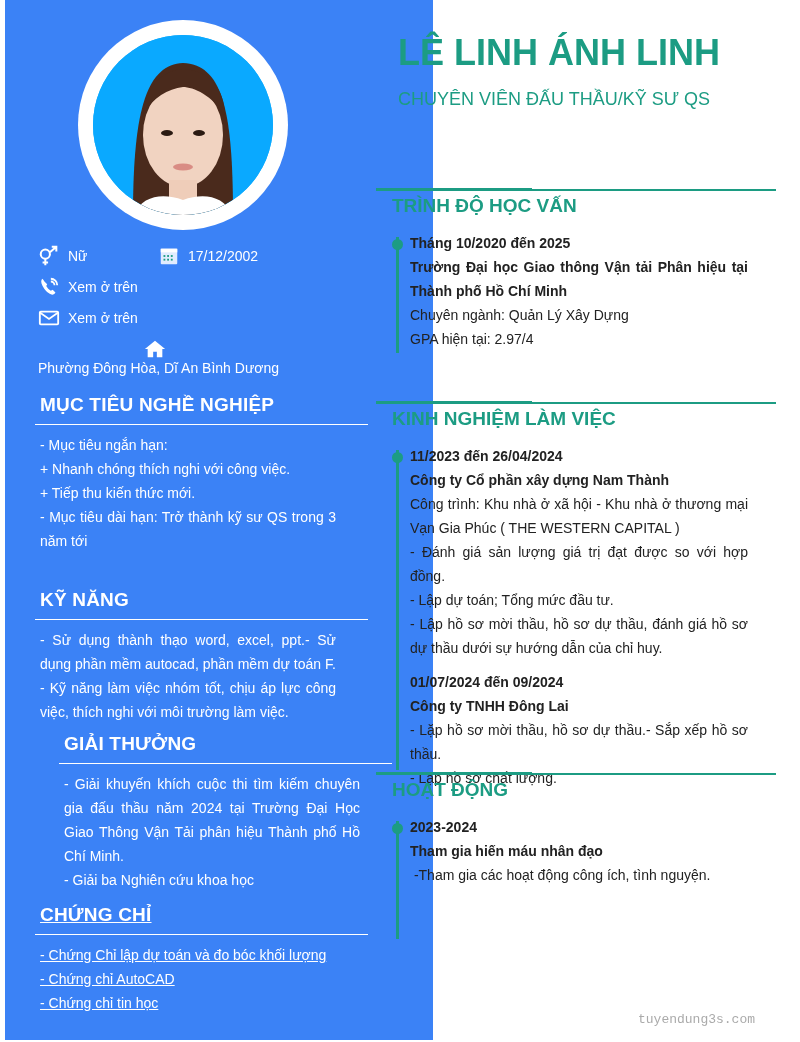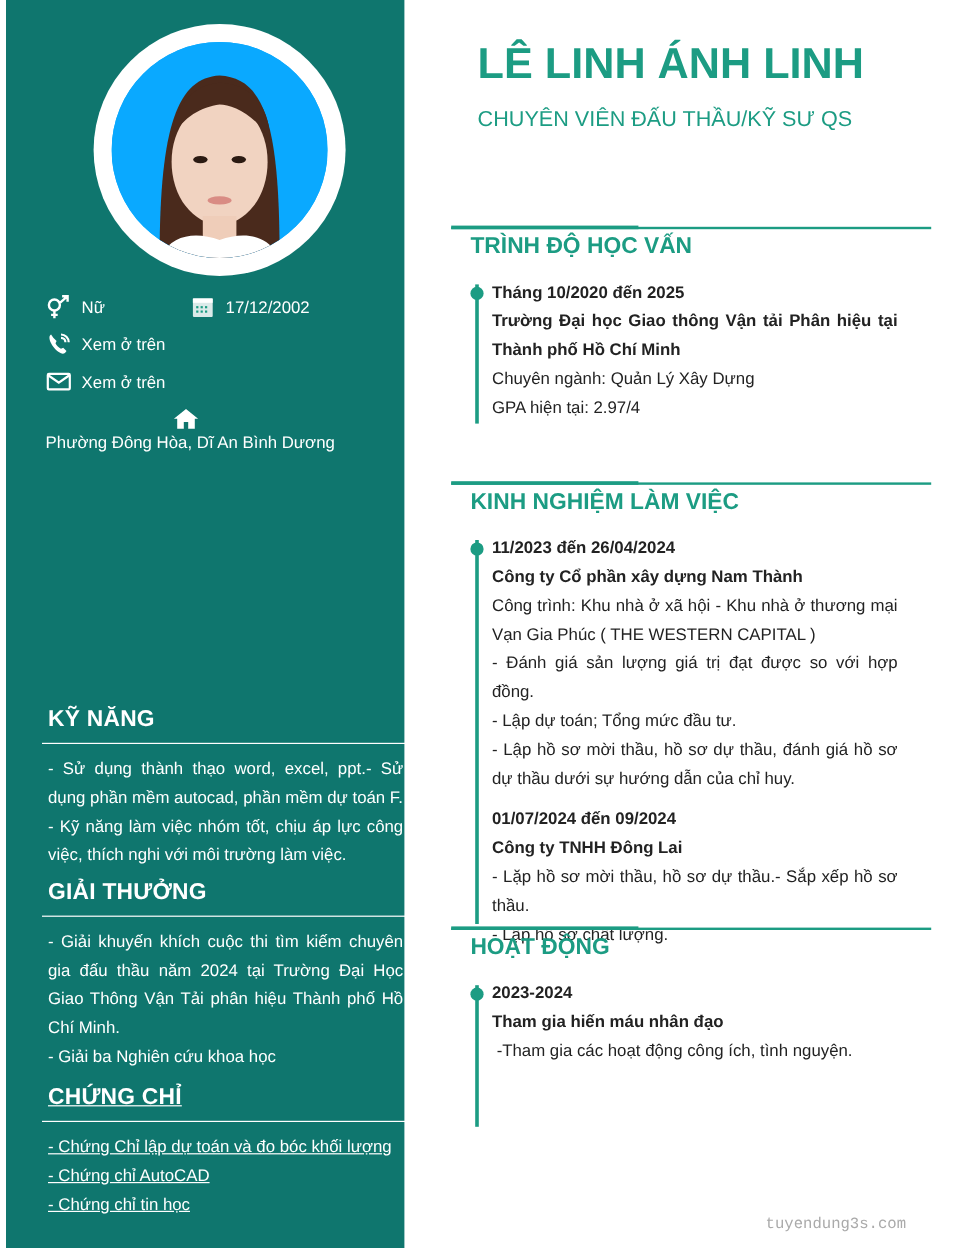--- a/index.html
+++ b/index.html
@@ -3,22 +3,22 @@
 <meta charset="utf-8">
 <style>
   html, body { margin: 0; padding: 0; }
   body {
     width: 800px; height: 1042px; position: relative; overflow: hidden;
     background: #ffffff;
     font-family: "Liberation Sans", "DejaVu Sans", sans-serif;
     color: #222;
   }
   .left {
-    position: absolute; left: 5px; top: 0; width: 332px; height: 1040px;
-    background: #0f766e; color: #fff;
+    position: absolute; left: 5px; top: 0; width: 428px; height: 1040px;
+    background: #3b82f6; color: #fff;
   }
   .avatar-ring {
     position: absolute; left: 73px; top: 20px; width: 210px; height: 210px;
     border-radius: 50%; background: #fff;
   }
   .avatar {
     position: absolute; left: 15px; top: 15px; width: 180px; height: 180px;
     border-radius: 50%; background: #0aa9ff; overflow: hidden;
   }
   .info-row { position: absolute; display: flex; align-items: center; font-size: 14px; }
@@ -115,31 +115,41 @@
   </div>
   <div class="info-row" style="left:33px; top:338px;flex-direction:column;">
     <span class="ico">
       <svg viewBox="0 0 24 24">
           <path d="M12 3L1 12h3v9h6v-6h4v6h6v-9h3z" fill="#fff"></path>
         </svg>
     </span>
     <span>Phường Đông Hòa, Dĩ An Bình Dương</span>
   </div>
 
+  <div class="l-section" style="top:394px;">
+    <div class="l-title">MỤC TIÊU NGHỀ NGHIỆP</div>
+    <div class="l-rule"></div>
+    <div class="l-body">
+      <div>- Mục tiêu ngắn hạn:</div>
+      <div>+ Nhanh chóng thích nghi với công việc.</div>
+      <div>+ Tiếp thu kiến thức mới.</div>
+      <div>- Mục tiêu dài hạn: Trở thành kỹ sư QS trong 3 năm tới</div>
+    </div>
+  </div>
 
   <div class="l-section" style="top:589px;">
     <div class="l-title">KỸ NĂNG</div>
     <div class="l-rule"></div>
     <div class="l-body">
       <div>- Sử dụng thành thạo word, excel, ppt.- Sử dụng phần mềm autocad, phần mềm dự toán F.</div>
       <div>- Kỹ năng làm việc nhóm tốt, chịu áp lực công việc,  thích nghi với môi trường làm việc.</div>
     </div>
   </div>
 
-  <div class="l-section" style="top:733px;">
+  <div class="l-section" style="top:733px;padding-left:24px;">
     <div class="l-title">GIẢI THƯỞNG</div>
     <div class="l-rule"></div>
     <div class="l-body">
       <div>- Giải khuyến khích cuộc thi tìm kiếm chuyên gia đấu thầu năm 2024 tại Trường Đại Học Giao Thông Vận Tải phân hiệu Thành phố Hồ Chí Minh.</div>
       <div>- Giải ba Nghiên cứu khoa học</div>
     </div>
   </div>
 
   <div class="l-section" style="top:904px;text-decoration:underline;">
     <div class="l-title">CHỨNG CHỈ</div>

